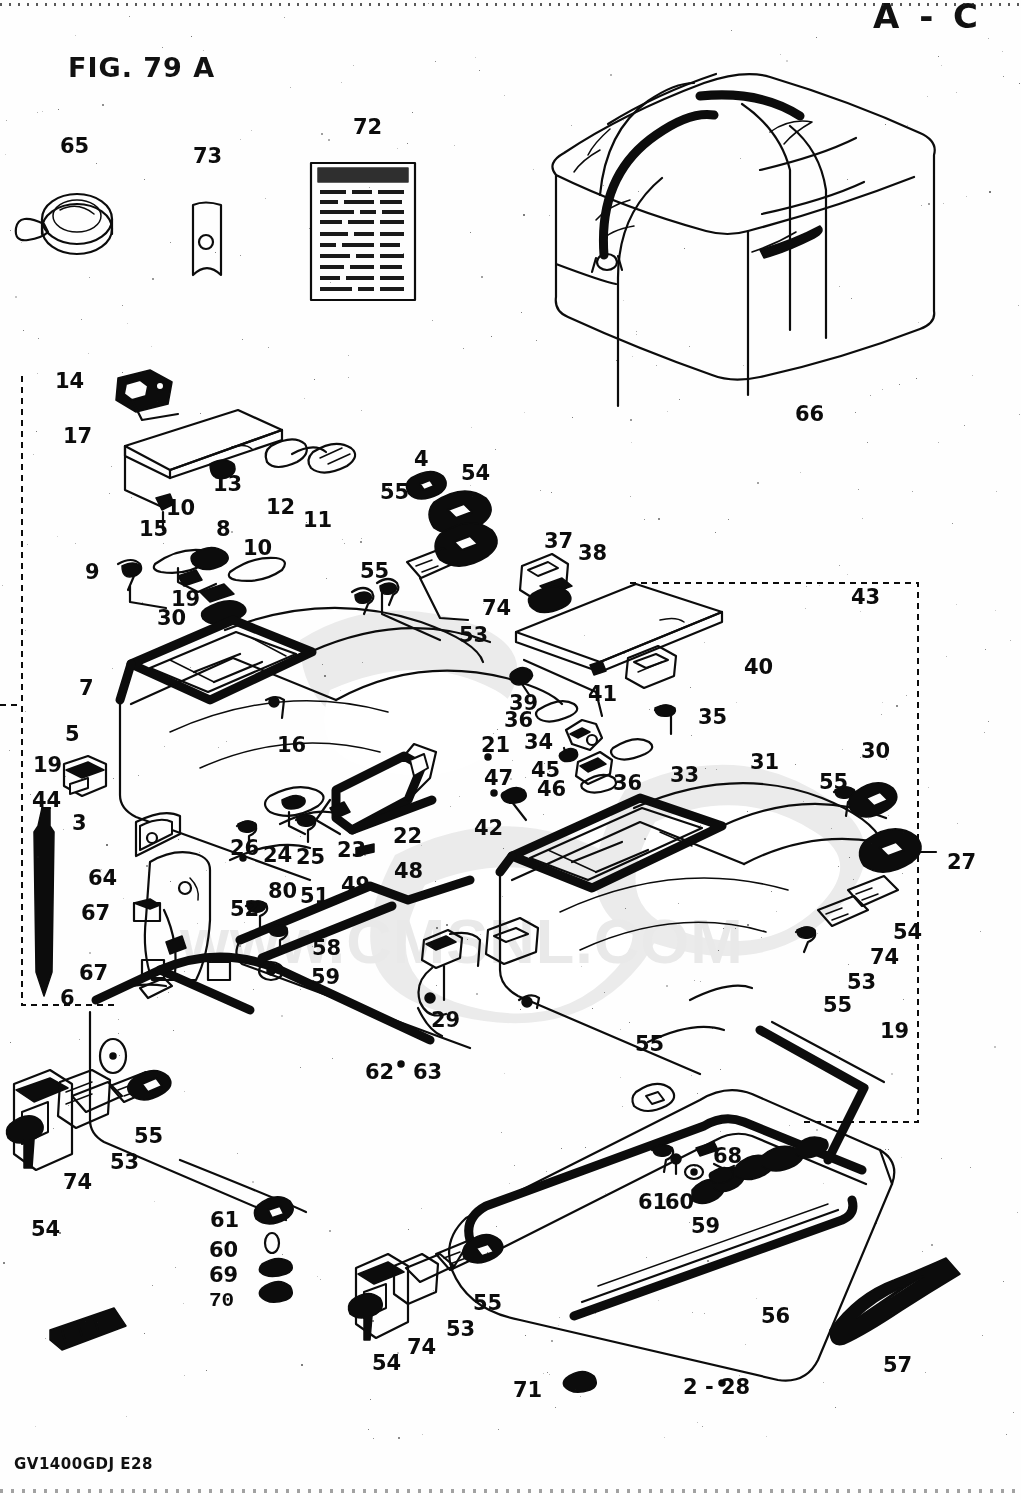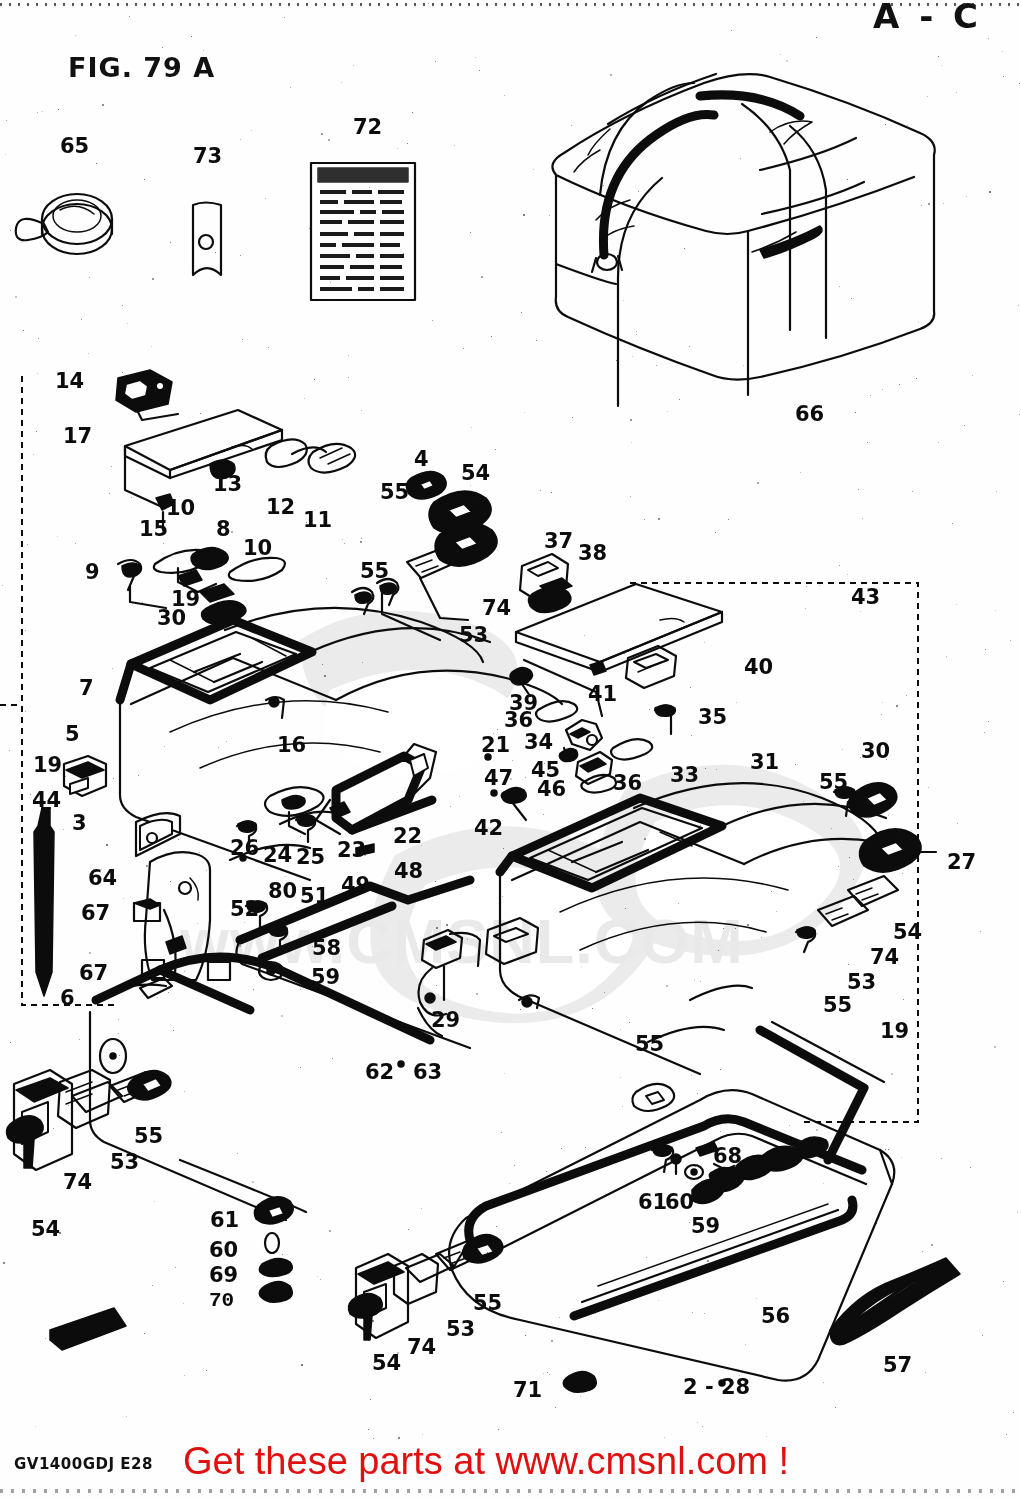--- a/index.html
+++ b/index.html
@@ -760,21 +760,20 @@
       <div class="num" style="left: 713px; top: 1146px;">68</div>
       <div class="num" style="left: 638px; top: 1192px;">61</div>
       <div class="num" style="left: 665px; top: 1192px;">60</div>
       <div class="num" style="left: 691px; top: 1216px;">59</div>
       <div class="num" style="left: 761px; top: 1306px;">56</div>
       <div class="num" style="left: 883px; top: 1355px;">57</div>
       <div class="num" style="left: 683px; top: 1377px;">2 - 28</div>
     </div>
 
   <div class="foot-code">GV1400GDJ  E28</div>
-  <div class="foot-promo">Get these parts at www.cmsnl.com !</div>
 
   <div id="speckle">
       <span style="left:498px;top:1429px;width:1px;height:1px;opacity:0.67"></span>
       <span style="left:314px;top:379px;width:1px;height:1px;opacity:0.79"></span>
       <span style="left:555px;top:1407px;width:1px;height:1px;opacity:0.70"></span>
       <span style="left:658px;top:1300px;width:1px;height:1px;opacity:0.27"></span>
       <span style="left:800px;top:472px;width:1px;height:1px;opacity:0.34"></span>
       <span style="left:476px;top:993px;width:2px;height:2px;opacity:0.40"></span>
       <span style="left:157px;top:401px;width:1px;height:1px;opacity:0.80"></span>
       <span style="left:370px;top:1399px;width:1px;height:1px;opacity:0.74"></span>

